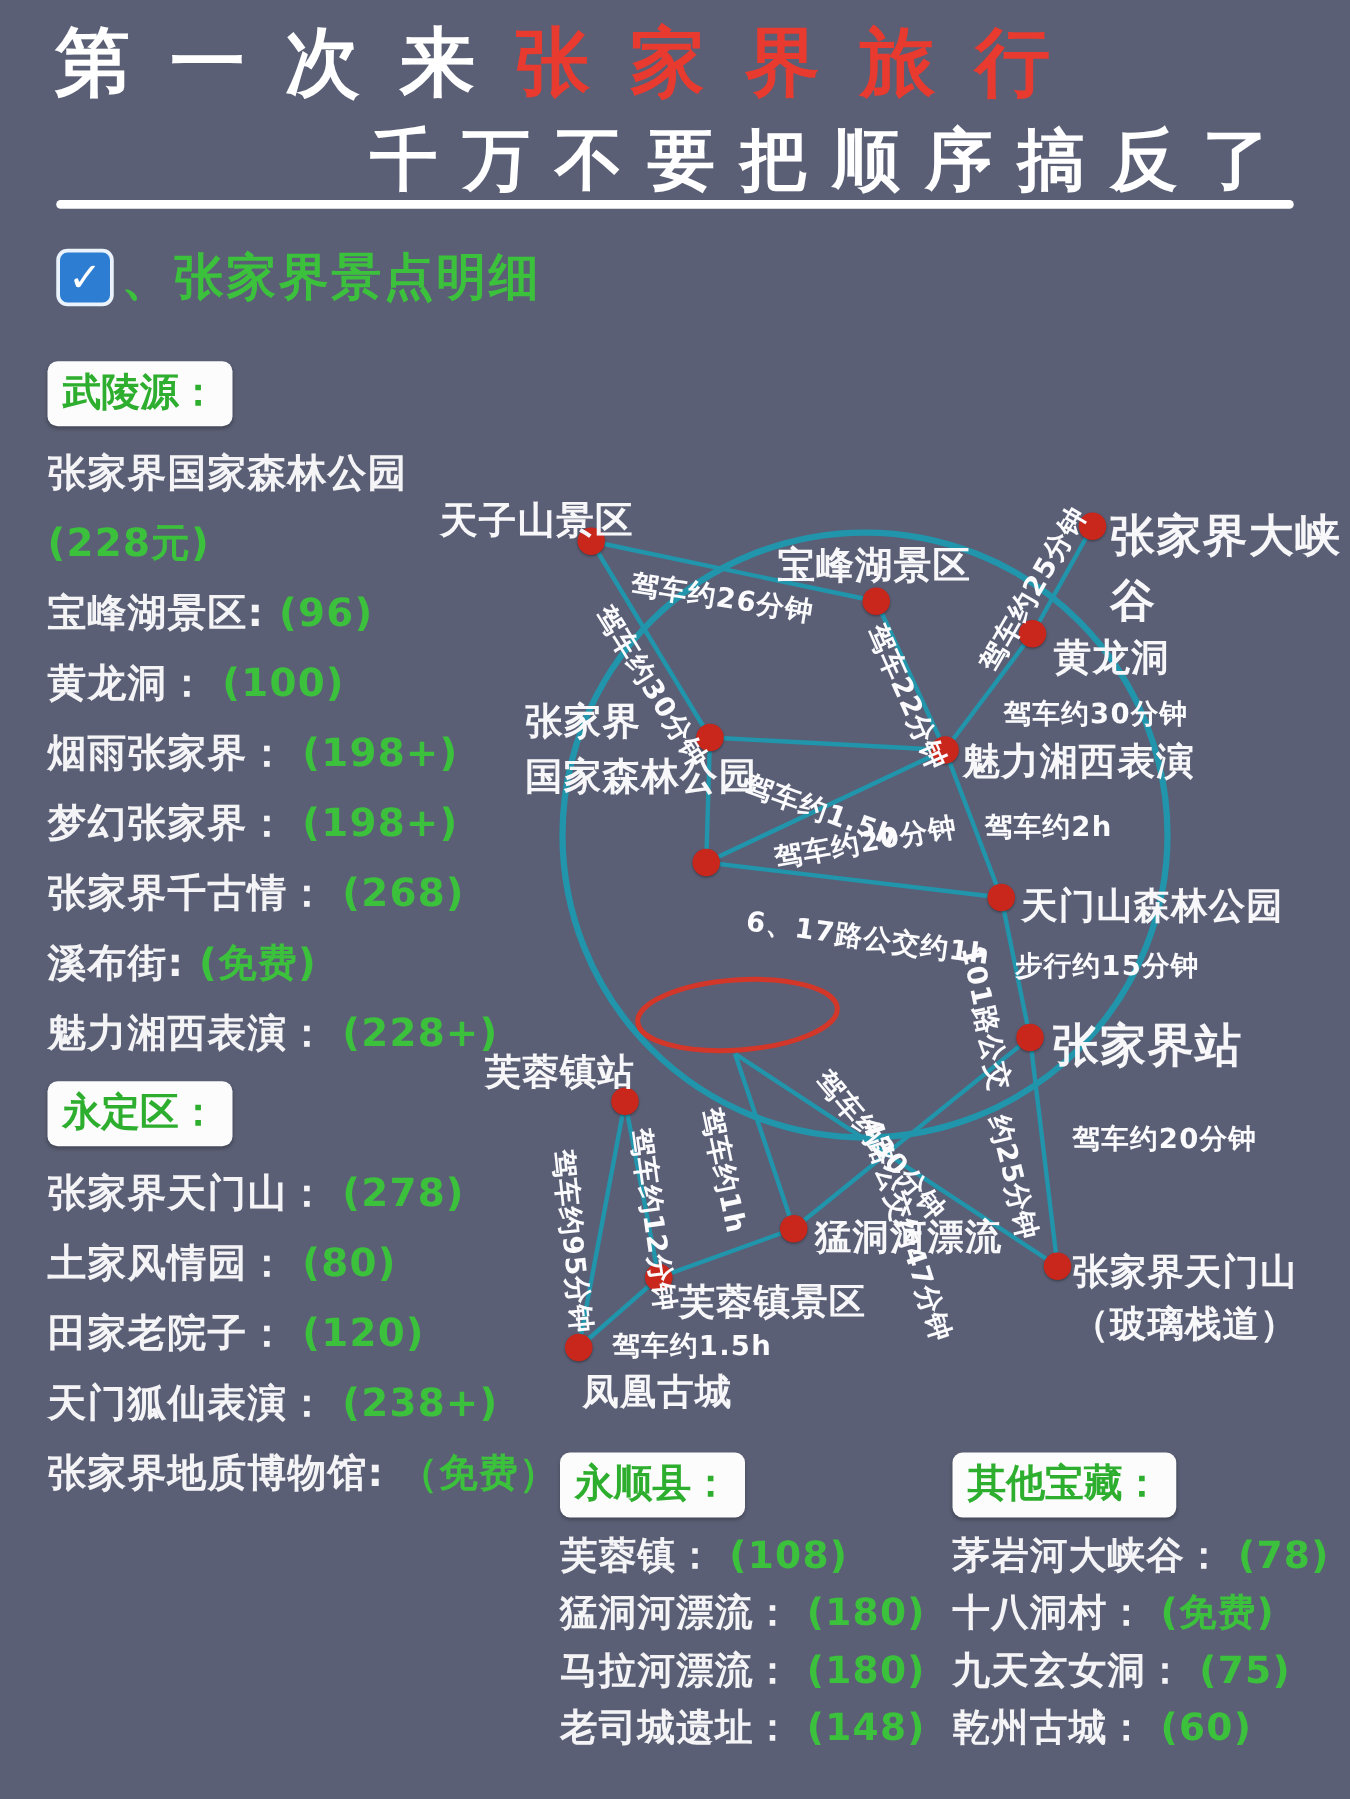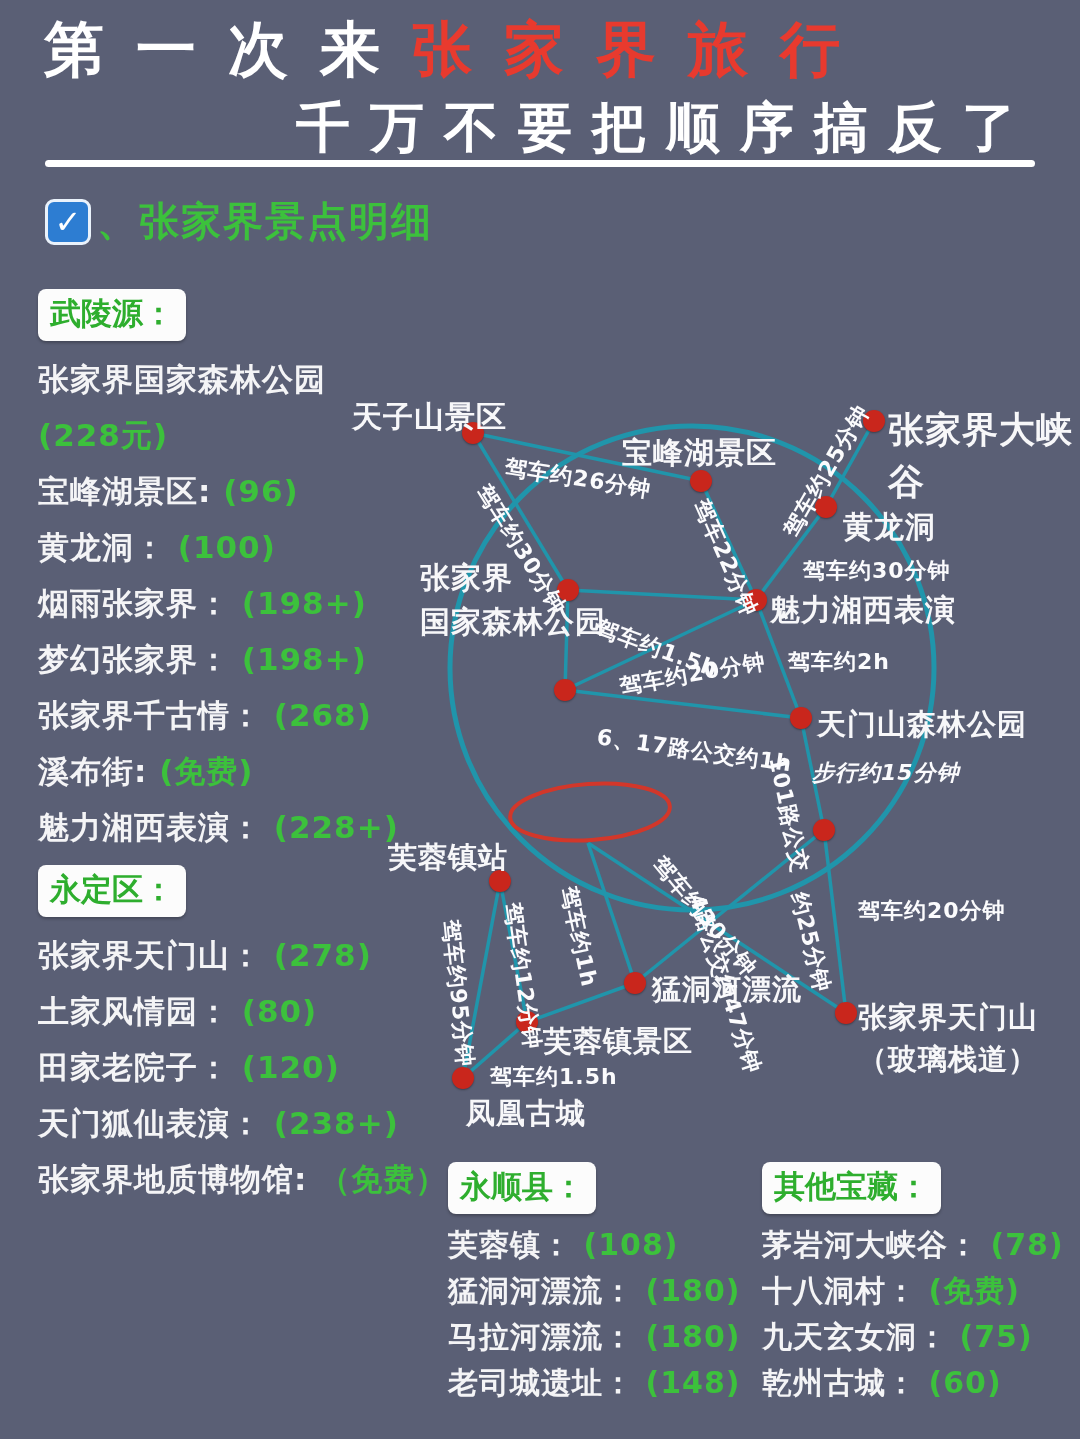--- a/index.html
+++ b/index.html
@@ -129,20 +129,21 @@
       <div class="node-label" style="left: 843px; top: 505px; font-size: 30px;">黄龙洞</div>
       <div class="map-dot" style="left: 568px; top: 590px;"></div>
       <div class="node-label" style="left: 420px; top: 556px; font-size: 30px;">张家界
 国家森林公园</div>
       <div class="map-dot" style="left: 756px; top: 600px;"></div>
       <div class="node-label" style="left: 770px; top: 588px; font-size: 30px;">魅力湘西表演</div>
       <div class="map-dot" style="left: 565px; top: 690px;"></div>
       <div class="map-dot" style="left: 801px; top: 718px;"></div>
       <div class="node-label" style="left: 817px; top: 703px; font-size: 29px;">天门山森林公园</div>
       <div class="map-dot" style="left: 824px; top: 830px;"></div>
+      <div class="node-label" style="left: 842px; top: 810px; font-size: 37px;">张家界站</div>
       <div class="map-dot" style="left: 500px; top: 881px;"></div>
       <div class="node-label" style="left: 388px; top: 836px; font-size: 29px;">芙蓉镇站</div>
       <div class="map-dot" style="left: 635px; top: 983px;"></div>
       <div class="node-label" style="left: 652px; top: 968px; font-size: 29px;">猛洞河漂流</div>
       <div class="map-dot" style="left: 527px; top: 1022px;"></div>
       <div class="node-label" style="left: 543px; top: 1020px; font-size: 29px;">芙蓉镇景区</div>
       <div class="map-dot" style="left: 463px; top: 1078px;"></div>
       <div class="node-label" style="left: 466px; top: 1092px; font-size: 29px;">凤凰古城</div>
       <div class="map-dot" style="left: 846px; top: 1013px;"></div>
       <div class="node-label" style="left: 858px; top: 996px; font-size: 29px;">张家界天门山
@@ -150,21 +151,21 @@
       <div class="edge-label" style="left: 505px; top: 452px; transform: rotate(9deg);">驾车约26分钟</div>
       <div class="edge-label" style="left: 482px; top: 472px; transform: rotate(58deg);">驾车约30分钟</div>
       <div class="edge-label" style="left: 700px; top: 486px; transform: rotate(66deg);">驾车22分钟</div>
       <div class="edge-label" style="left: 790px; top: 520px; transform: rotate(-60deg);">驾车约25分钟</div>
       <div class="edge-label" style="left: 803px; top: 556px; transform: rotate(0deg);">驾车约30分钟</div>
       <div class="edge-label" style="left: 597px; top: 612px; transform: rotate(20deg);">驾车约1.5h</div>
       <div class="edge-label" style="left: 788px; top: 647px; transform: rotate(0deg);">驾车约2h</div>
       <div class="edge-label" style="left: 620px; top: 672px; transform: rotate(-10deg);">驾车约20分钟</div>
       <div class="edge-label" style="left: 597px; top: 722px; transform: rotate(8deg);">6、17路公交约1h</div>
       <div class="edge-label" style="left: 776px; top: 742px; transform: rotate(78deg);">101路公交</div>
-      <div class="edge-label" style="left: 812px; top: 758px; transform: rotate(0deg); font-style: italic;">步行约15分钟</div>
+      <div class="edge-label" style="left: 812px; top: 758px; transform: rotate(0deg);">步行约15分钟</div>
       <div class="edge-label" style="left: 798px; top: 878px; transform: rotate(76deg);">约25分钟</div>
       <div class="edge-label" style="left: 858px; top: 896px; transform: rotate(0deg);">驾车约20分钟</div>
       <div class="edge-label" style="left: 657px; top: 845px; transform: rotate(50deg);">驾车约30分钟</div>
       <div class="edge-label" style="left: 696px; top: 880px; transform: rotate(72deg);">4路公交约47分钟</div>
       <div class="edge-label" style="left: 568px; top: 872px; transform: rotate(78deg);">驾车约1h</div>
       <div class="edge-label" style="left: 450px; top: 905px; transform: rotate(84deg);">驾车约95分钟</div>
       <div class="edge-label" style="left: 512px; top: 888px; transform: rotate(82deg);">驾车约12分钟</div>
       <div class="edge-label" style="left: 490px; top: 1062px; transform: rotate(0deg);">驾车约1.5h</div>
     </div>
 

